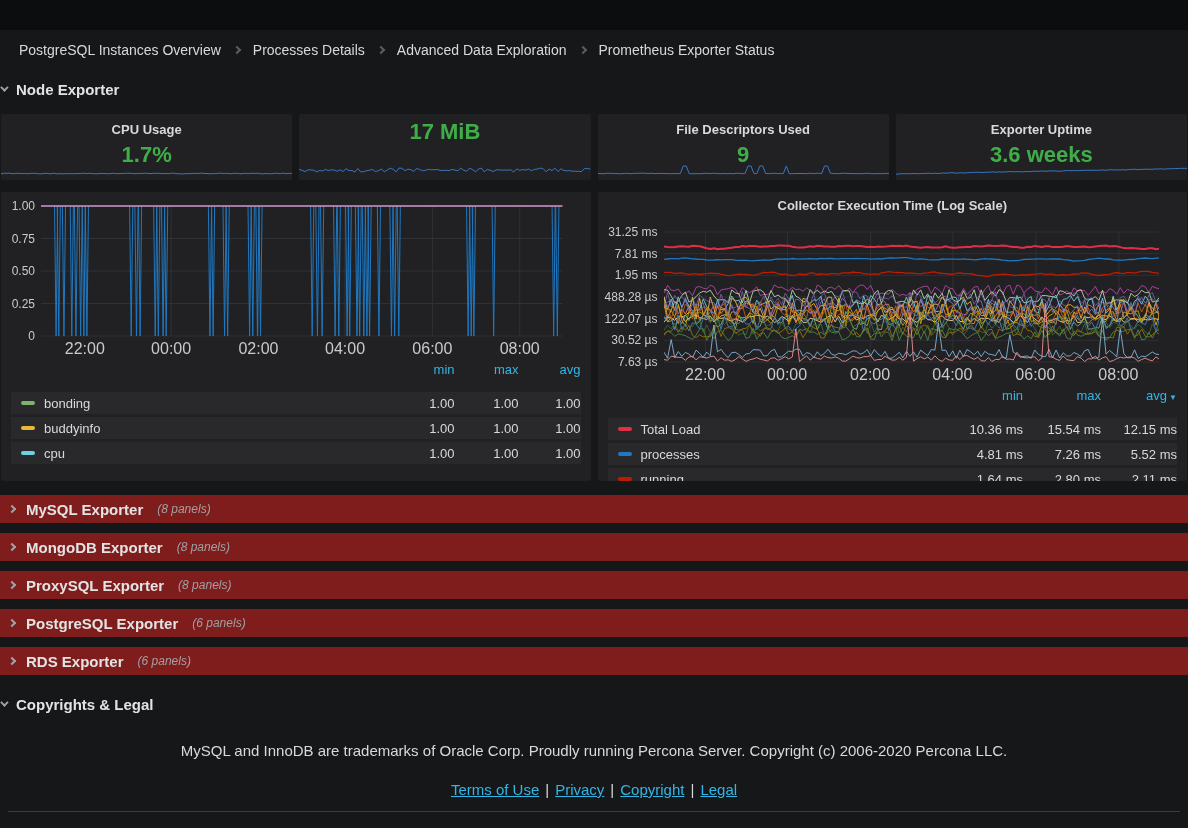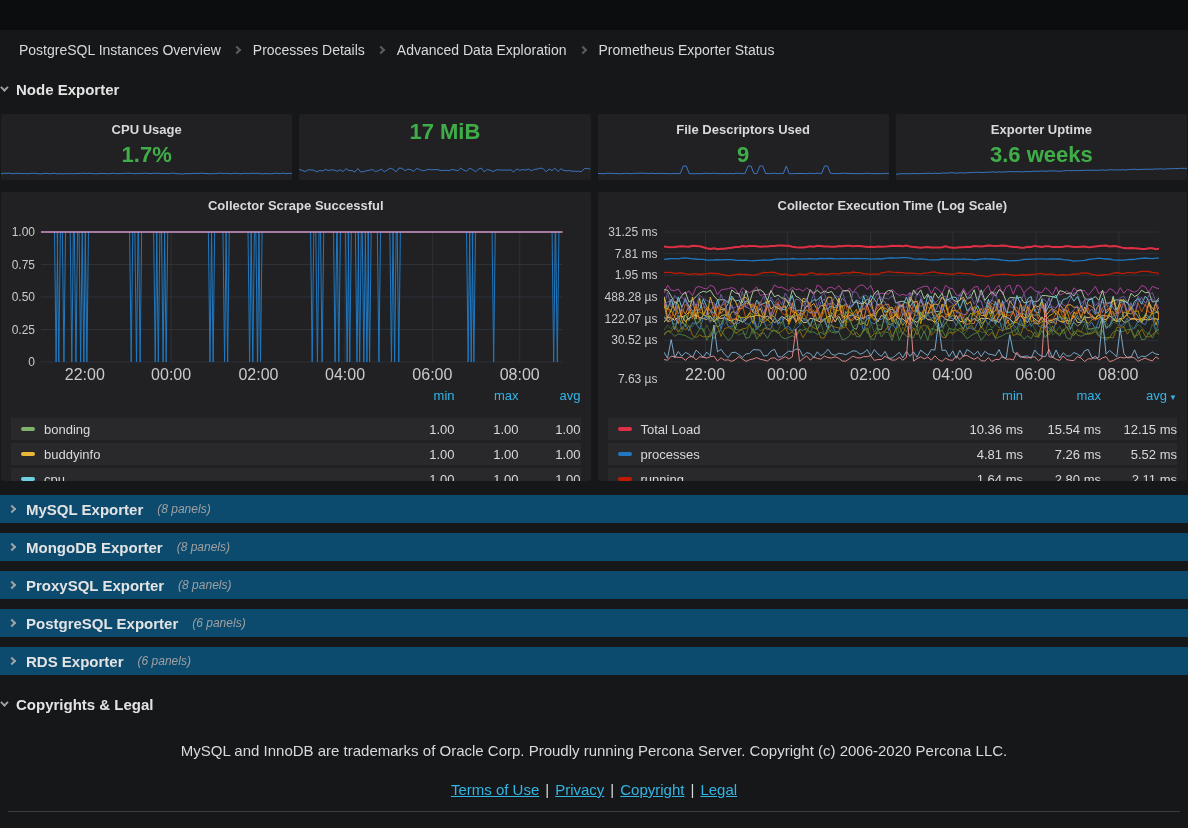--- a/index.html
+++ b/index.html
@@ -53,21 +53,21 @@
   .legend.wide-cols .col.c2 { width:78px; }
   .legend.wide-cols .col.c3 { width:76px; }
   .sort-caret { font-size:8px; margin-left:2px; }
   .legend-row { height:22px; margin-bottom:3px; display:flex; align-items:center; background:rgba(255,255,255,0.04); padding:0 0 0 10px; }
   .dash { width:14px; height:4px; border-radius:2px; margin-right:9px; flex:none; }
   .legend-label { color:#d8d9da; cursor:pointer; }
   .legend-row .spacer { flex:1; }
   .legend-row .col { text-align:right; color:#d8d9da; }
   
   .rows-list { margin-top:14px; }
-  .row-strip { height:28px; background:#0c4a6e; display:flex; align-items:center; padding-left:9px; margin-bottom:10px; cursor:pointer; }
+  .row-strip { height:28px; background:#7f1d1d; display:flex; align-items:center; padding-left:9px; margin-bottom:10px; cursor:pointer; }
   .row-strip .chev { margin-right:11px; }
   .row-strip-title { font-size:15px; font-weight:bold; color:#e3e3e3; }
   .row-strip-count { font-size:12px; font-style:italic; color:#9fa0a3; margin-left:14px; }
   
   .copyrights-header { margin-top:1px; }
   .copyright-text { text-align:center; font-size:15px; color:#d8d9da; margin-top:19px; }
   .footer-links { text-align:center; font-size:15px; margin-top:22px; color:#d8d9da; }
   .footer-links a { color:#33b5e5; text-decoration:underline; cursor:pointer; }
   .link-sep { margin:0 6px; color:#d8d9da; }
   hr.bottom-divider { border:none; border-top:1px solid #3a3c40; margin:13px 8px 0 8px; }
@@ -118,21 +118,20 @@
     <div class="stat-value stat-green" style="color: rgb(63, 174, 73);">3.6 weeks</div>
     <svg class="spark" viewBox="0 0 290 16" preserveAspectRatio="none">
         <polyline points="0.0,13.3 2.9,12.9 5.9,12.7 8.8,12.7 11.7,12.6 14.6,12.8 17.6,12.5 20.5,12.6 23.4,12.7 26.4,12.5 29.3,12.5 32.2,12.2 35.2,12.5 38.1,12.3 41.0,12.4 43.9,12.4 46.9,12.0 49.8,12.1 52.7,12.0 55.7,11.6 58.6,12.1 61.5,12.1 64.4,11.7 67.4,12.0 70.3,11.8 73.2,11.6 76.2,11.4 79.1,11.4 82.0,11.2 84.9,11.6 87.9,11.4 90.8,11.2 93.7,11.2 96.7,10.9 99.6,11.3 102.5,10.8 105.5,11.1 108.4,10.9 111.3,10.8 114.2,10.5 117.2,10.8 120.1,10.7 123.0,10.6 126.0,10.9 128.9,10.5 131.8,10.7 134.7,10.5 137.7,10.1 140.6,10.4 143.5,10.1 146.5,10.0 149.4,10.3 152.3,10.0 155.3,9.9 158.2,9.9 161.1,10.2 164.0,10.2 167.0,9.9 169.9,9.5 172.8,9.7 175.8,9.6 178.7,9.7 181.6,9.6 184.5,9.4 187.5,9.4 190.4,9.2 193.3,9.3 196.3,9.3 199.2,9.2 202.1,9.3 205.1,8.9 208.0,9.3 210.9,9.0 213.8,8.7 216.8,9.0 219.7,8.8 222.6,9.0 225.6,8.7 228.5,9.0 231.4,8.5 234.3,8.4 237.3,8.2 240.2,8.7 243.1,8.4 246.1,8.3 249.0,8.2 251.9,8.2 254.8,8.4 257.8,7.9 260.7,8.1 263.6,7.8 266.6,8.2 269.5,7.8 272.4,7.8 275.4,7.6 278.3,7.6 281.2,7.5 284.1,7.3 287.1,7.4 290.0,7.3" fill="none" stroke="#3a77c2" stroke-width="1" vector-effect="non-scaling-stroke"></polyline>
       </svg>
   </div>
 </div>
 
 <div class="graphs-grid">
 
   <div class="panel graph">
-    <div class="graph-title">Collector Scrape Successful</div>
     <div class="plot-row">
       <div class="y-axis narrow">
           <span class="y-tick" style="top: 14px;">1.00</span>
           <span class="y-tick" style="top: 46.5px;">0.75</span>
           <span class="y-tick" style="top: 79px;">0.50</span>
           <span class="y-tick" style="top: 111.5px;">0.25</span>
           <span class="y-tick" style="top: 144px;">0</span>
         </div>
       <div class="plot-col">
         <svg class="plot" viewBox="0 0 525 146" preserveAspectRatio="none">
@@ -240,21 +239,21 @@
   <div class="panel graph">
     <div class="graph-title">Collector Execution Time (Log Scale)</div>
     <div class="plot-row">
       <div class="y-axis wide">
           <span class="y-tick" style="top: 14px;">31.25 ms</span>
           <span class="y-tick" style="top: 35.6667px;">7.81 ms</span>
           <span class="y-tick" style="top: 57.3333px;">1.95 ms</span>
           <span class="y-tick" style="top: 79px;">488.28 µs</span>
           <span class="y-tick" style="top: 100.667px;">122.07 µs</span>
           <span class="y-tick" style="top: 122.333px;">30.52 µs</span>
-          <span class="y-tick" style="top: 144px; margin-top: 17px;">7.63 µs</span>
+          <span class="y-tick" style="top: 144px;">7.63 µs</span>
         </div>
       <div class="plot-col">
         <svg class="plot" viewBox="0 0 505 146" preserveAspectRatio="none">
             <line x1="0" y1="14" x2="505" y2="14" stroke="#2e3136" stroke-width="1"></line>
             <line x1="0" y1="35.66666666666667" x2="505" y2="35.66666666666667" stroke="#2e3136" stroke-width="1"></line>
             <line x1="0" y1="57.333333333333336" x2="505" y2="57.333333333333336" stroke="#2e3136" stroke-width="1"></line>
             <line x1="0" y1="79" x2="505" y2="79" stroke="#2e3136" stroke-width="1"></line>
             <line x1="0" y1="100.66666666666667" x2="505" y2="100.66666666666667" stroke="#2e3136" stroke-width="1"></line>
             <line x1="0" y1="122.33333333333334" x2="505" y2="122.33333333333334" stroke="#2e3136" stroke-width="1"></line>
             <line x1="0" y1="144" x2="505" y2="144" stroke="#2e3136" stroke-width="1"></line>

